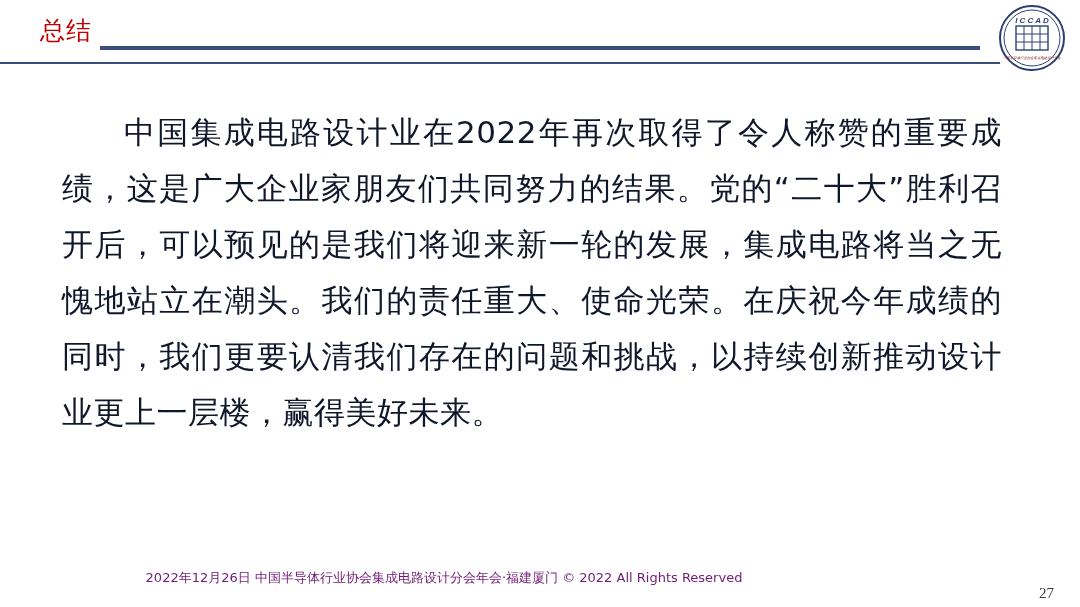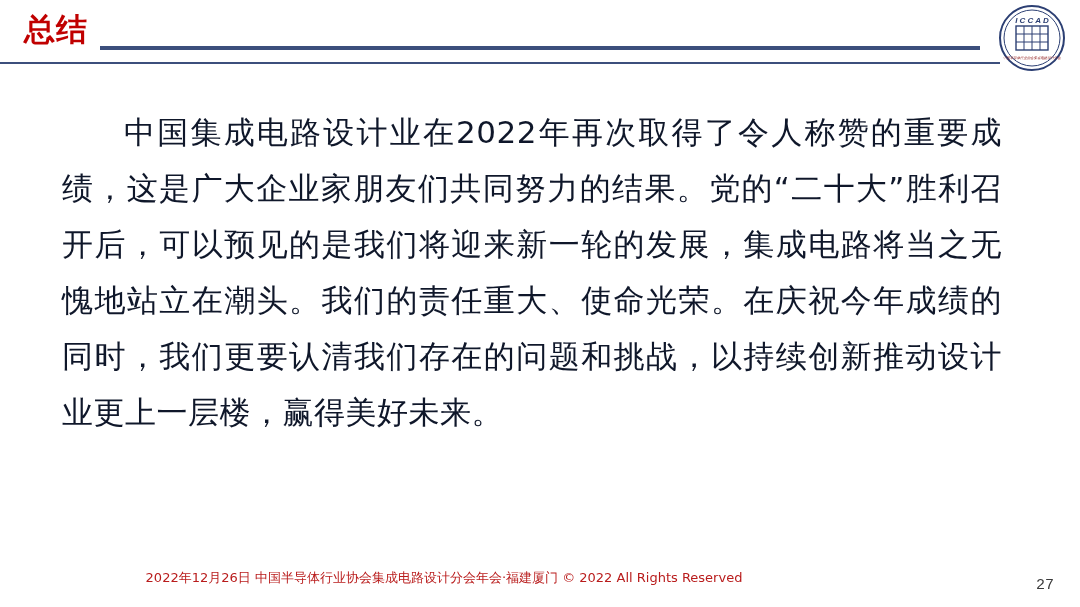--- a/index.html
+++ b/index.html
@@ -24,24 +24,24 @@
   
   .header {
     position: absolute;
     left: 0;
     top: 0;
     width: 1080px;
     height: 78px;
   }
   .title {
     position: absolute;
-    left: 24px;
+    left: 40px;
     top: 14px;
-    font-size: 31px;
-    font-weight: bold;
+    font-size: 25px;
+    font-weight: normal;
     color: #c00000;
     letter-spacing: 1px;
     line-height: 32px;
     white-space: nowrap;
   }
   .rule-thick {
     position: absolute;
     left: 100px;
     top: 46px;
     width: 880px;
@@ -92,30 +92,30 @@
     width: 1080px;
     height: 22px;
   }
   .footer-text {
     position: absolute;
     left: 0;
     top: 0;
     width: 888px;
     text-align: center;
     font-size: 13px;
-    color: #b91c1c;
+    color: #701a75;
     font-family: "DejaVu Sans", "Liberation Sans", sans-serif;
   }
   .page-number {
     position: absolute;
     right: 26px;
-    top: 8px;
+    top: 16px;
     font-size: 15px;
     color: #3a3a3a;
-    font-family: Liberation Mono, monospace;
+    font-family: Liberation Serif, serif;
   }
 </style>
 </head>
 <body>
 
 <div class="slide">
 
   <div class="header">
     <div class="title">总结</div>
     <div class="rule-thick"></div>

